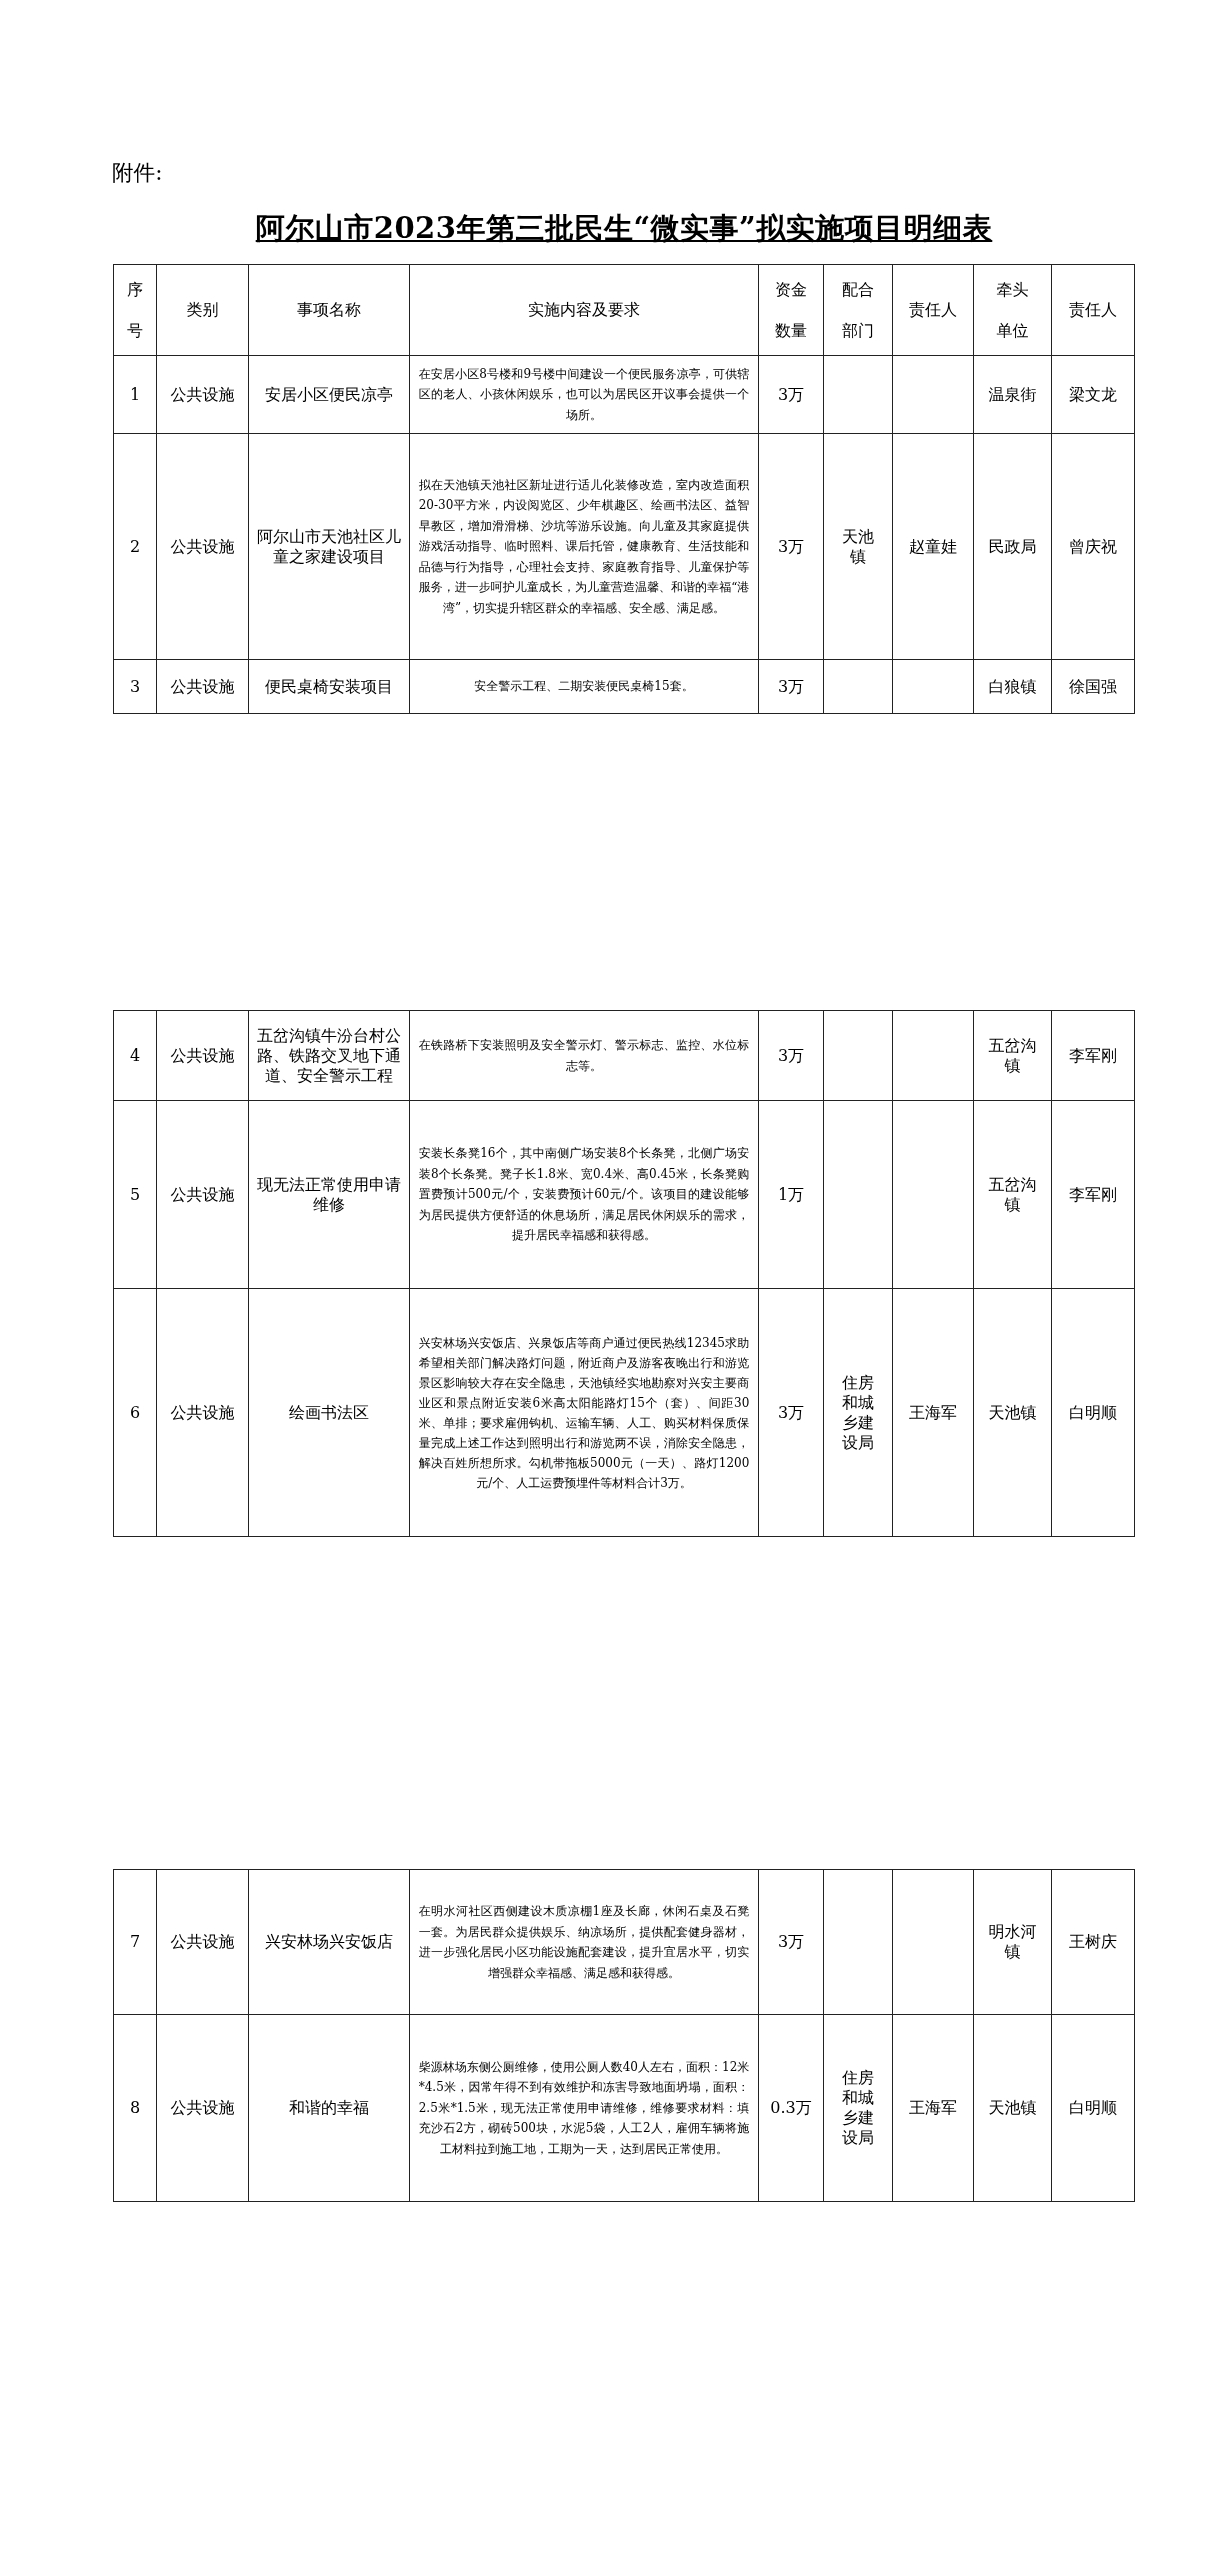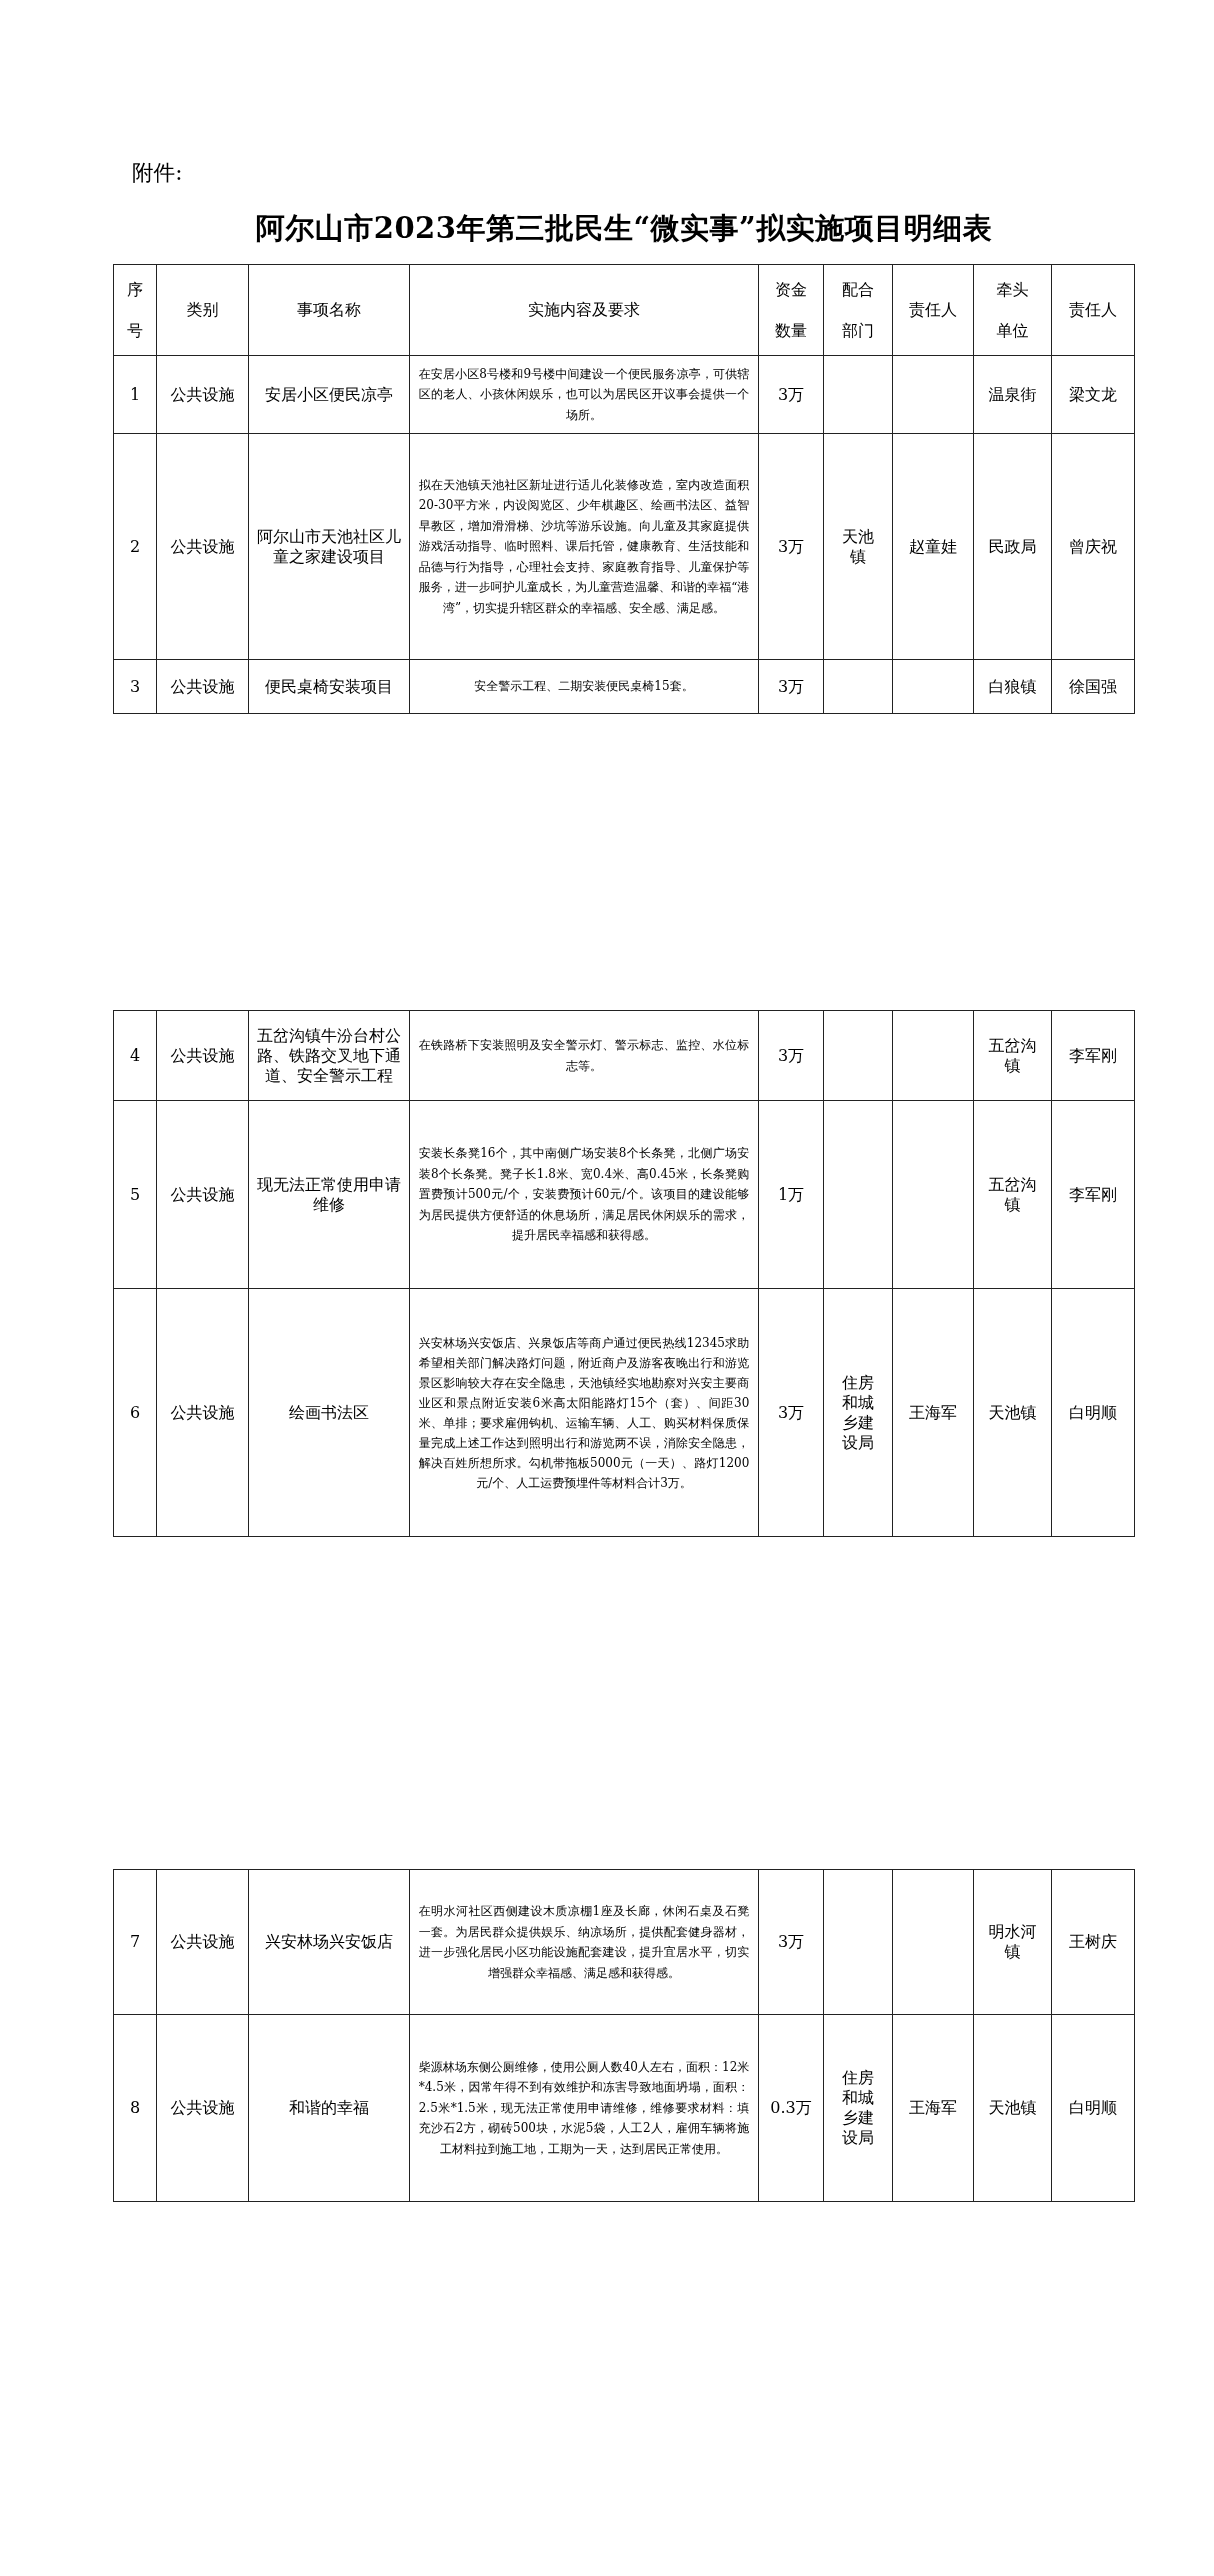--- a/index.html
+++ b/index.html
@@ -1,20 +1,20 @@
 <!DOCTYPE html>
 <html style="font-size:8.7px"><head>
 <meta charset="utf-8">
 <style>
   html, body { margin:0; padding:0; background:#ffffff; }
   body { width:1215px; height:2576px; position:relative; overflow:hidden;
          font-family:"DejaVu Serif","Liberation Serif",serif; color:#000; }
-  .attach { position:absolute; left:132px; top:160px; font-size:21.6px; line-height:26px; }
+  .attach { position:absolute; left:112px; top:160px; font-size:21.6px; line-height:26px; }
   .title { position:absolute; left:113px; width:1022px; top:210px; text-align:center;
-           font-size:29px; line-height:36px; font-weight:bold; letter-spacing:0.5px; }
+           font-size:29px; line-height:36px; font-weight:bold; letter-spacing:0.5px;text-decoration:underline; }
   table.seg { position:absolute; left:113px; border-collapse:collapse; table-layout:fixed; width:1022px; }
   table.seg td { border:1.1px solid #222; text-align:center; vertical-align:middle; padding:0 4.3px;
                  font-size:16px; line-height:20px; word-break:break-all; }
   table.seg td.content { text-align:justify; text-align-last:center; padding:0 8.7px; font-size:12px; line-height:20.5px; }
   .hdr td { font-size:19.5px; line-height:40px; }
   .hdr td.two { line-height:41px; }
   .stack { display:block; }
 </style>
 </head>
 <body>

